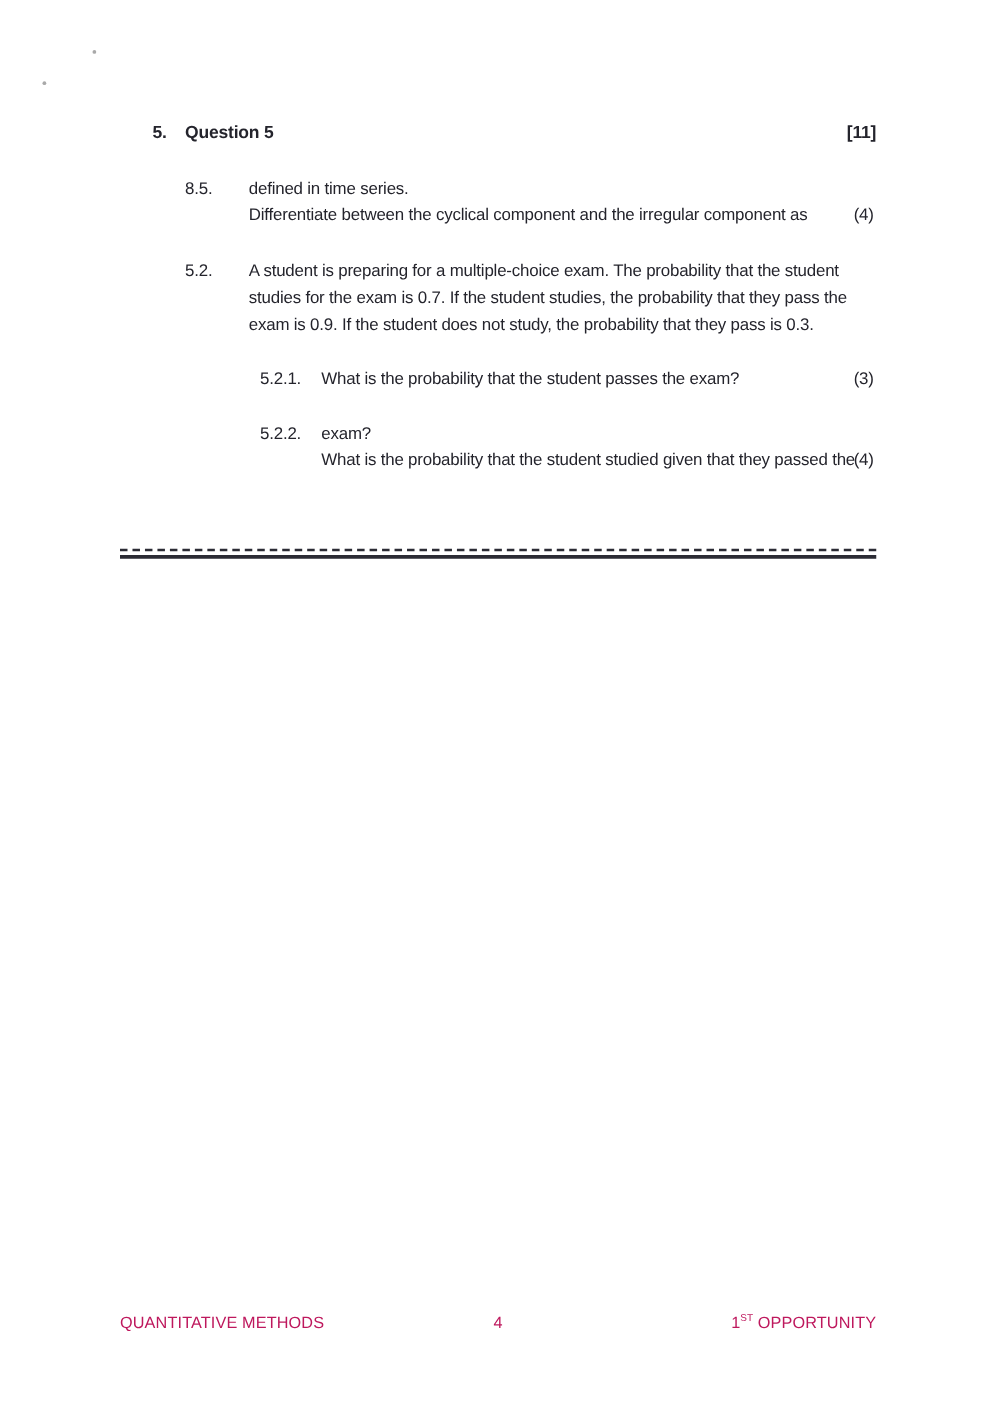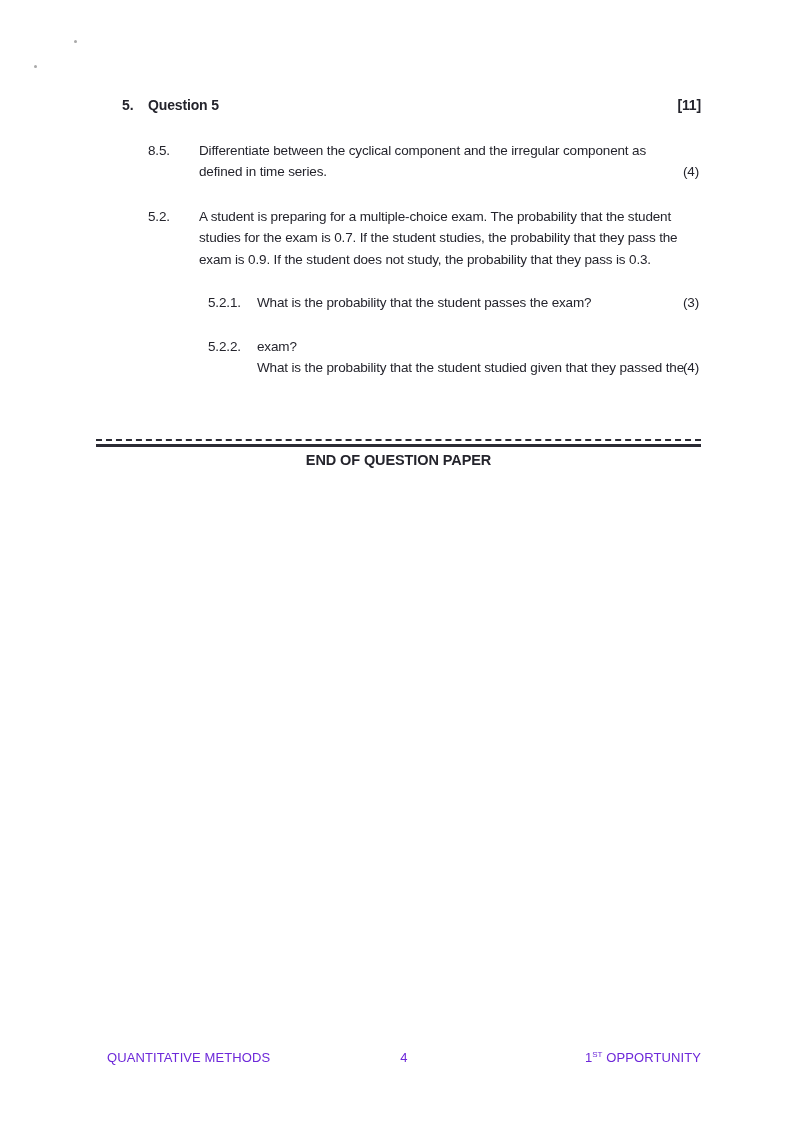--- a/index.html
+++ b/index.html
@@ -73,26 +73,26 @@
   .end-title {
     margin-top: 3px;
     text-align: center;
     font-weight: bold;
     font-size: 14.5px;
     letter-spacing: -0.1px;
   }
 
   .footer {
     position: absolute;
-    left: 107px;
+    left: 96px;
     right: 93px;
     bottom: 54px;
     display: flex;
     align-items: baseline;
-    color: #6d28d9;
+    color: #be185d;
     font-size: 13px;
     letter-spacing: 0.1px;
   }
   .footer .f-left { flex: 1 1 0; text-align: left; }
   .footer .f-center { flex: none; text-align: center; }
   .footer .f-right { flex: 1 1 0; text-align: right; }
   .footer sup {
     font-size: 8px;
     letter-spacing: 0;
     vertical-align: super;
@@ -111,22 +111,22 @@
 
     <div class="q-header">
       <span class="q-num">5.</span>
       <span class="q-title">Question 5</span>
       <span class="q-marks">[11]</span>
     </div>
 
     <div class="subq">
       <span class="num">8.5.</span>
       <div class="body">
+        <div class="line">defined in time series.</div>
         <div class="line">Differentiate between the cyclical component and the irregular component as</div>
-        <div class="line">defined in time series.</div>
       </div>
       <span class="marks">(4)</span>
     </div>
 
     <div class="subq">
       <span class="num">5.2.</span>
       <div class="body">
         <div class="line">A student is preparing for a multiple-choice exam. The probability that the student</div>
         <div class="line">studies for the exam is 0.7. If the student studies, the probability that they pass the</div>
         <div class="line">exam is 0.9. If the student does not study, the probability that they pass is 0.3.</div>
@@ -148,21 +148,20 @@
         <div class="line">What is the probability that the student studied given that they passed the</div>
       </div>
       <span class="marks">(4)</span>
     </div>
 
     <div class="divider">
       <div class="dash-line"></div>
       <div class="solid-line"></div>
     </div>
 
-    <div class="end-title">END OF QUESTION PAPER</div>
 
   </div>
 
   <div class="footer">
     <span class="f-left">QUANTITATIVE METHODS</span>
     <span class="f-center">4</span>
     <span class="f-right"><span>1</span><sup>ST</sup><span> OPPORTUNITY</span></span>
   </div>
 
 </div>

